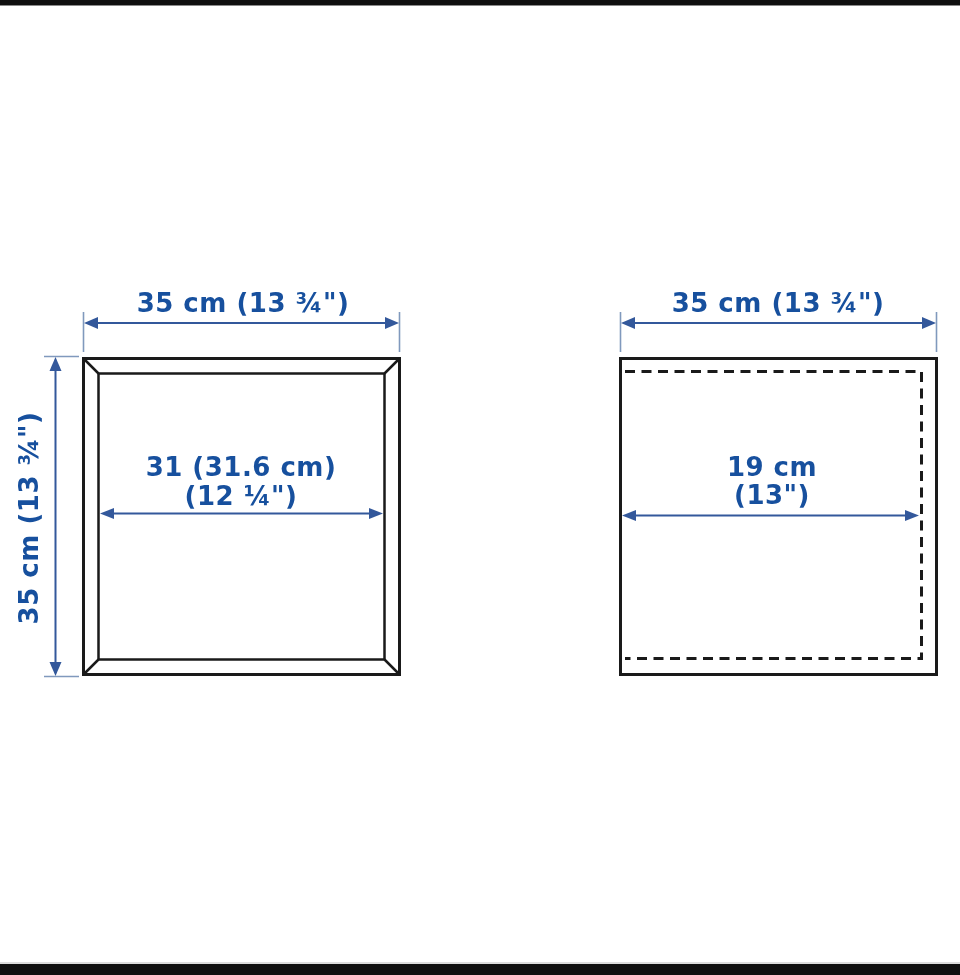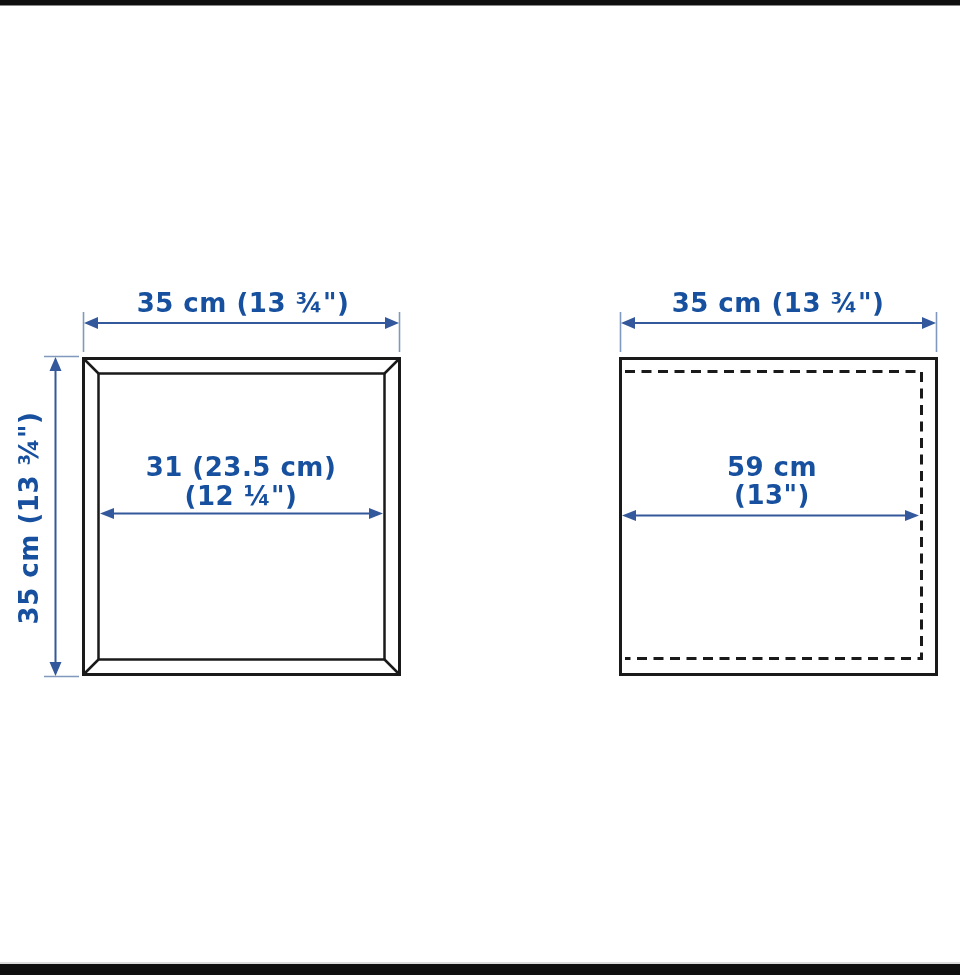--- a/index.html
+++ b/index.html
@@ -97,22 +97,22 @@
       <line class="arrow-line" x1="634" y1="515.5" x2="907" y2="515.5"></line>
       <polygon class="arrowhead" points="622,515.5 636,510 636,521"></polygon>
       <polygon class="arrowhead" points="919,515.5 905,510 905,521"></polygon>
     </g>
   </svg>
 
   <div class="label" style="left:243px;top:303px">35 cm (13 ¾")</div>
 
   <div class="label rot" style="left:29px;top:518px">35 cm (13 ¾")</div>
 
-  <div class="label" style="left:241px;top:467px">31 (23.5 cm)</div>
+  <div class="label" style="left:241px;top:467px">31 (31.6 cm)</div>
   <div class="label" style="left:241px;top:496px">(12 ¼")</div>
 
   <div class="label" style="left:778px;top:303px">35 cm (13 ¾")</div>
 
-  <div class="label" style="left:772px;top:467px">59 cm</div>
+  <div class="label" style="left:772px;top:467px">19 cm</div>
   <div class="label" style="left:772px;top:495px">(13")</div>
 
   <div class="bar-bottom"></div>
 </div>
 
 </body></html>

